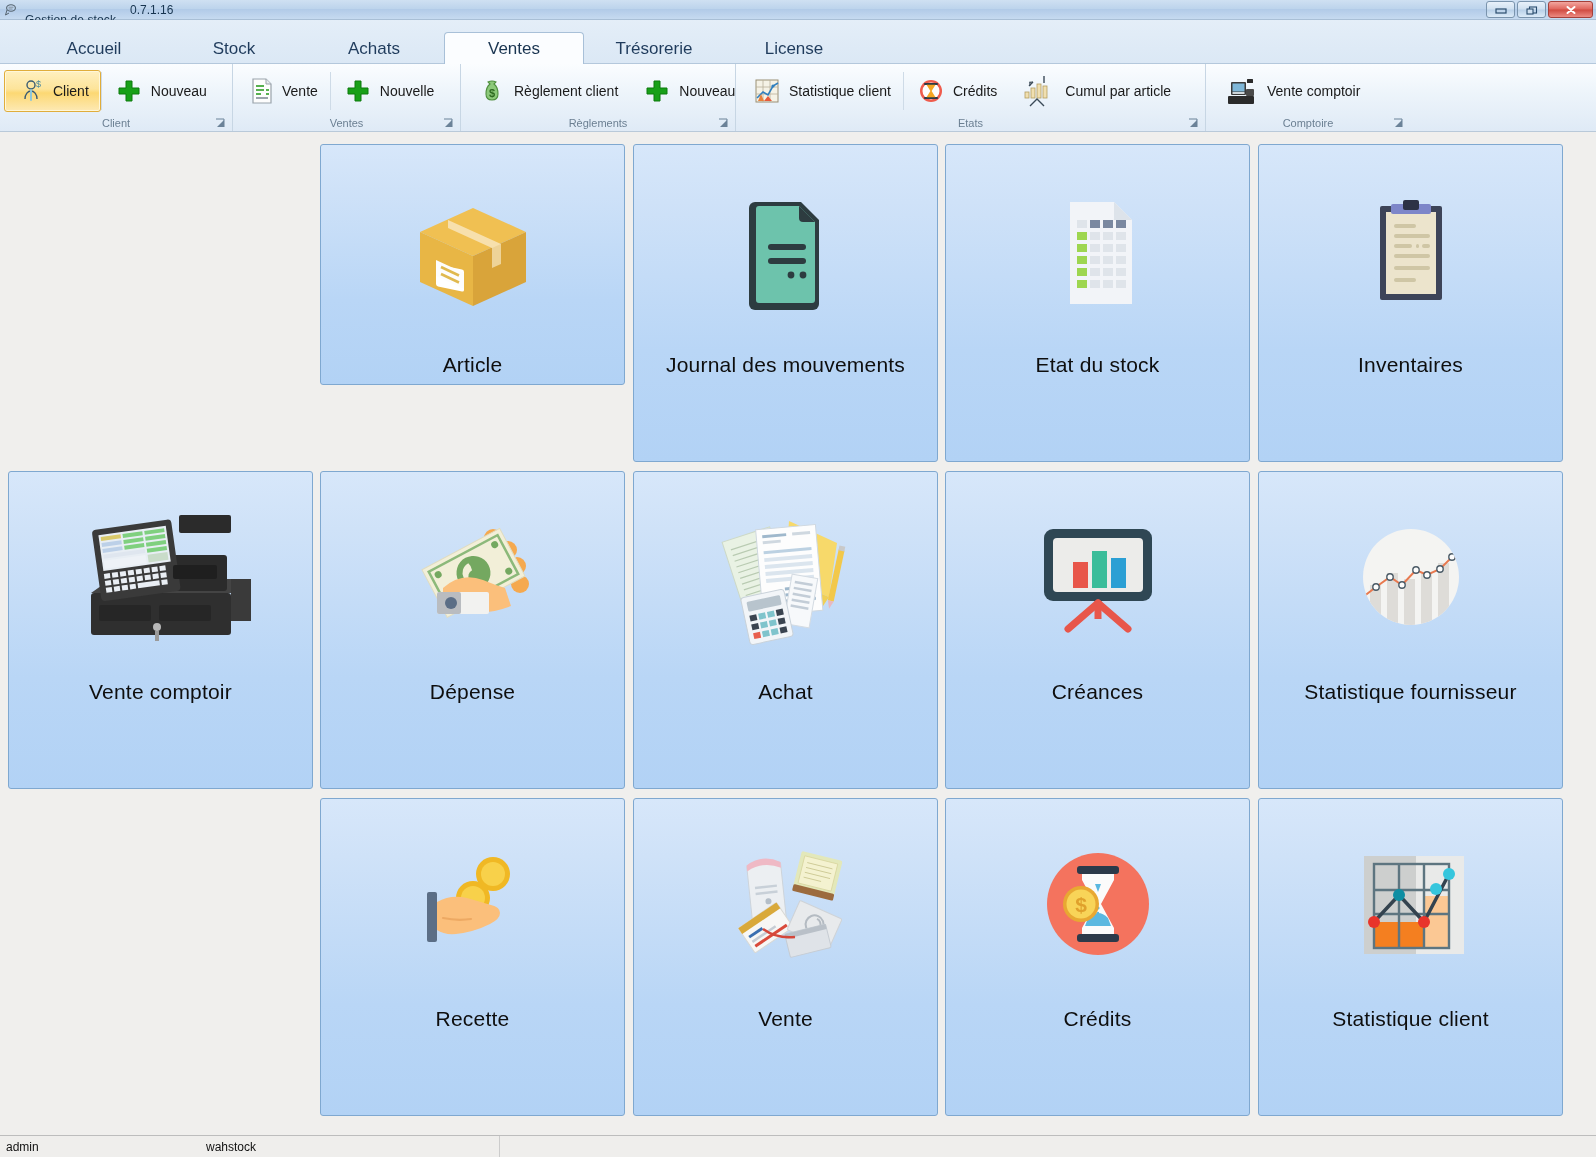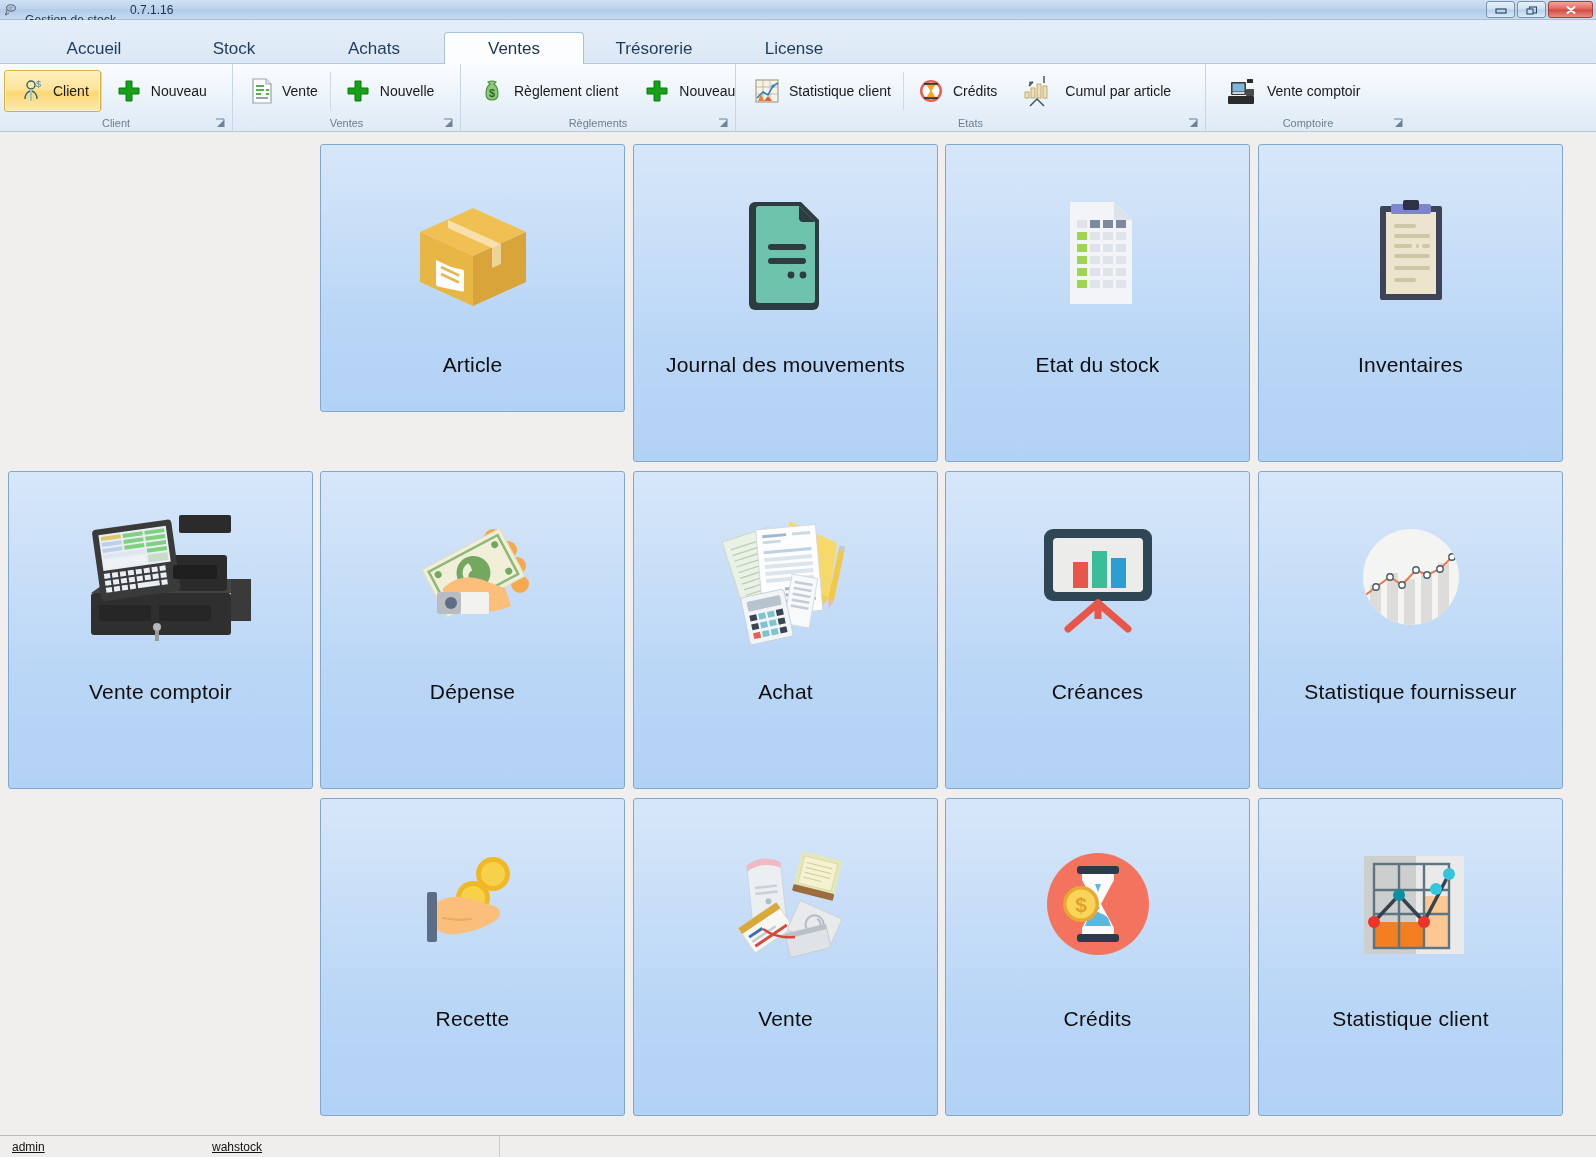--- a/index.html
+++ b/index.html
@@ -174,21 +174,21 @@
   
   .statusbar {
     height: 22px;
     background: #efeeec;
     border-top: 1px solid #bdbdbd;
     display: flex; align-items: center;
     font-size: 12px; color: #111;
     flex: 0 0 auto;
     box-sizing: border-box;
   }
-  .sb-cell { height: 100%; display:flex; align-items:center; padding-left: 12px; box-sizing: border-box; text-decoration: underline; }
+  .sb-cell { height: 100%; display:flex; align-items:center; padding-left: 6px; box-sizing: border-box; }
   .sb-user { width: 200px; }
   .sb-db { width: 300px; border-right: 1px solid #cccccc; }
   .sb-fill { flex: 1; }
 </style>
 </head>
 <body>
 
 <div id="app">
 
   <div class="titlebar">
@@ -426,21 +426,21 @@
             <path d="M1 1 h8 v8" fill="none" stroke="#6b8298" stroke-width="1"></path>
             <path d="M2 9 L9 9 L9 2 Z" fill="#6b8298"></path>
           </svg>
         </span>
       </div>
     </div>
   </div>
 
   <div class="content">
 
-    <div class="tile" style="left:320px; top:12px; width:305px; height:268px;">
+    <div class="tile" style="left:320px; top:12px; width:305px; height:241px;">
       <div class="tile-icon">
         <svg viewBox="0 0 130 130" width="130" height="130">
           <path d="M65 20 L118 44 L65 68 L12 44 Z" fill="#f0c052"></path>
           <path d="M12 44 L65 68 L65 118 L12 94 Z" fill="#e8b645"></path>
           <path d="M118 44 L65 68 L65 118 L118 94 Z" fill="#d9a43a"></path>
           <path d="M40 32 L93 56 L93 76 L84 72 L84 60 L40 40 Z" fill="#f7e0ad"></path>
           <path d="M84 60 L93 56 L93 76 L84 80 Z" fill="#eed398"></path>
           <rect x="28" y="70" width="28" height="22" rx="2" fill="#ffffff" transform="skewY(12)"></rect>
           <g transform="translate(0,6)">
             <path d="M30 66 L54 77 L54 81 L30 70 Z" fill="#fdfdfd" opacity="0"></path>

